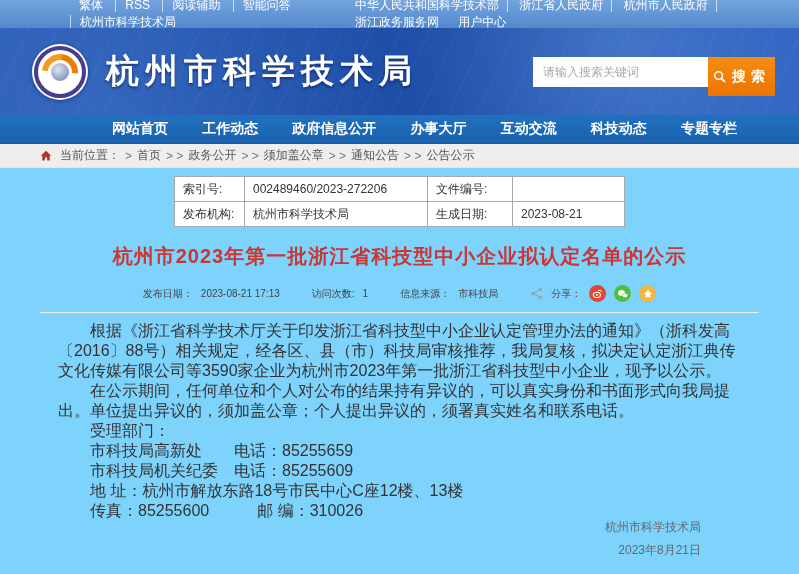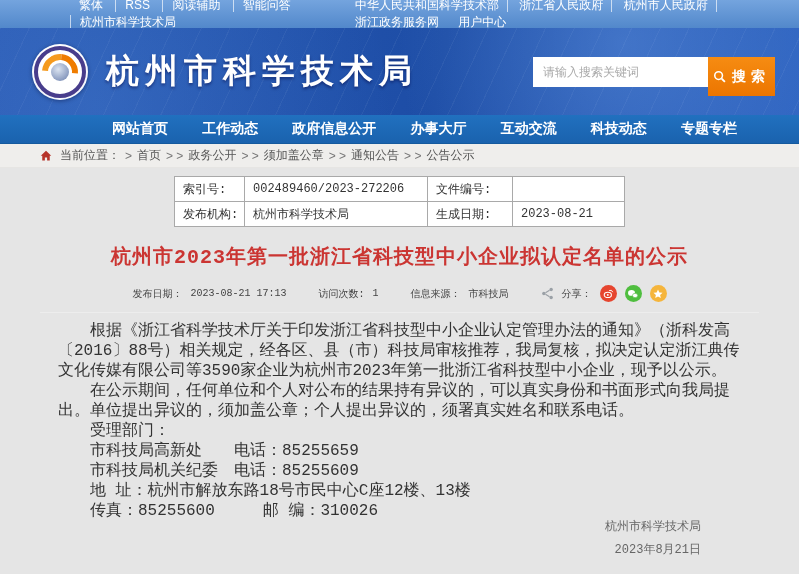--- a/index.html
+++ b/index.html
@@ -55,21 +55,21 @@
            white-space:nowrap; cursor:pointer; }
 
   
   .breadcrumb { height:24px; flex:0 0 auto; background:#efeeec; border-bottom:1px solid #e6e5e3;
                 display:flex; align-items:center; padding-left:40px; font-size:12px; color:#555; }
   .breadcrumb .home-ico { display:inline-flex; margin-right:8px; }
   .breadcrumb .sep { color:#777; margin:0 5px; }
   .breadcrumb a { color:#555; text-decoration:none; cursor:pointer; }
 
   
-  .content { flex:1 1 auto; background:#e5e5e5; position:relative;font-family:Liberation Mono, monospace; }
+  .content { flex:1 1 auto; background:#7dd3fc; position:relative; }
   table.doc-info { border-collapse:collapse; margin:8px auto 0; font-size:12px; color:#333;
                    table-layout:fixed; width:450px; }
   table.doc-info td { border:1px solid #a9a9a9; height:25px; padding:2px 8px;
                       background:#fff; overflow:hidden; white-space:nowrap; }
   td.c1 { width:70px; }  td.c2 { width:183px; } td.c3 { width:85px; } td.c4 { width:112px; }
 
   .article-title { text-align:center; color:#cb3532; font-size:20px; font-weight:bold;
                    margin-top:16px; letter-spacing:1px; }
   .meta { display:flex; align-items:center; justify-content:center; gap:8px;
           margin-top:15px; font-size:10px; color:#444; }

